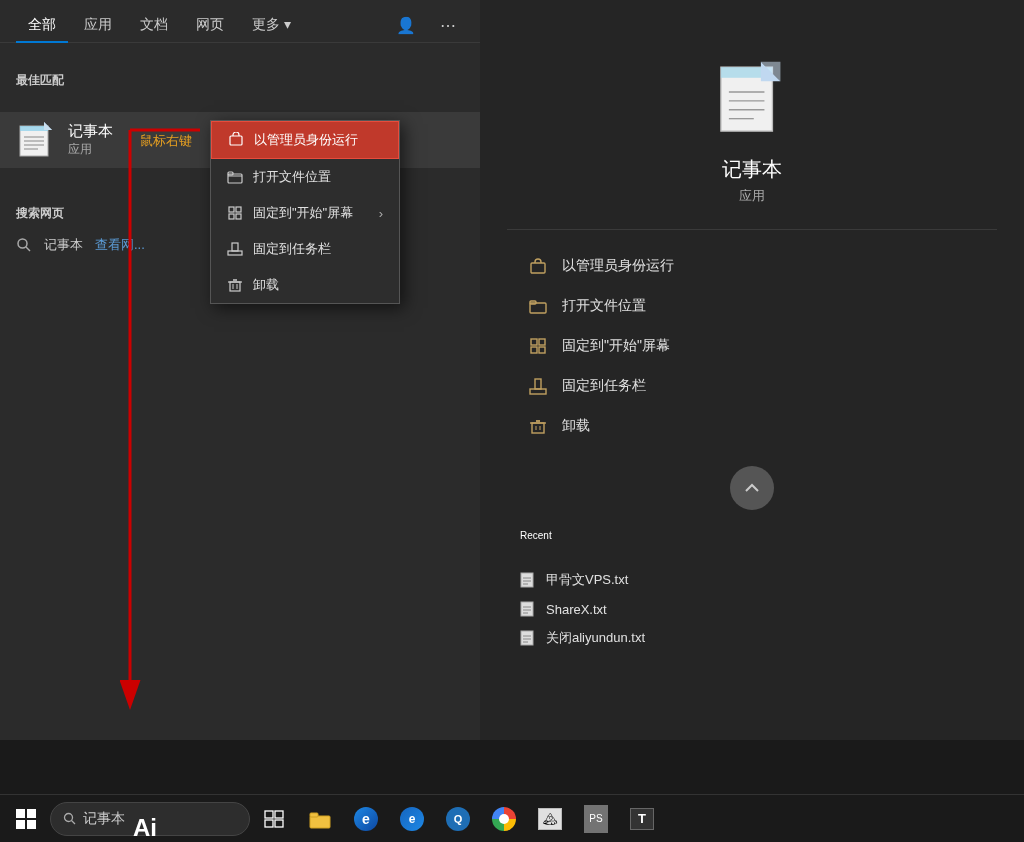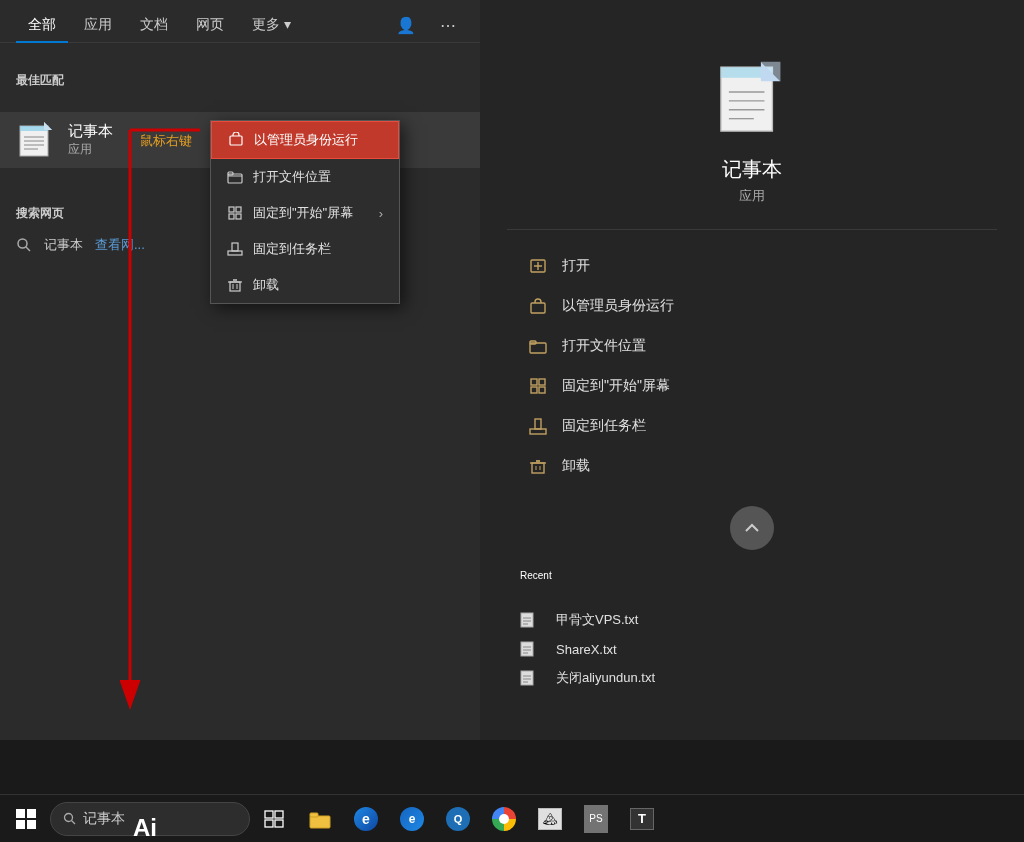--- a/index.html
+++ b/index.html
@@ -269,21 +269,21 @@
     }
     .recent-label {
       color: #fff;
       font-size: 10px;
       font-weight: 400;
       margin-bottom: 24px;
     }
     .recent-item {
       display: flex;
       align-items: center;
-      gap: 22px;
+      gap: 12px;
       padding: 6px 0;
       cursor: pointer;
     }
     .recent-file-name {
       color: #e0e0e0;
       font-size: 13px;
     }
 
     
     .taskbar {
@@ -447,29 +447,20 @@
     <polygon points="50,2 50,24 72,24" fill="#c0d8f0"></polygon>
     <polygon points="50,2 72,2 72,24" fill="#d8ecff" opacity="0.5"></polygon>
   </svg>
   <div class="right-app-name">记事本</div>
   <div class="right-app-type">应用</div>
 
   <div class="divider-line"></div>
 
   <div class="right-actions">
 
-    <div class="right-action-item">
-      <span class="action-icon">
-        <svg width="18" height="18" viewBox="0 0 18 18" fill="none">
-          <rect x="2" y="3" width="14" height="12" rx="1" stroke="#c0a060" stroke-width="1.4"></rect>
-          <path d="M5 9h8M9 5v8" stroke="#c0a060" stroke-width="1.4"></path>
-        </svg>
-      </span>
-      <span>打开</span>
-    </div>
 
     <div class="right-action-item">
       <span class="action-icon">
         <svg width="18" height="18" viewBox="0 0 18 18" fill="none">
           <rect x="2" y="6" width="14" height="10" rx="1" stroke="#c0a060" stroke-width="1.4"></rect>
           <path d="M6 6V5a3 3 0 016 0v1" stroke="#c0a060" stroke-width="1.4"></path>
         </svg>
       </span>
       <span>以管理员身份运行</span>
     </div>

